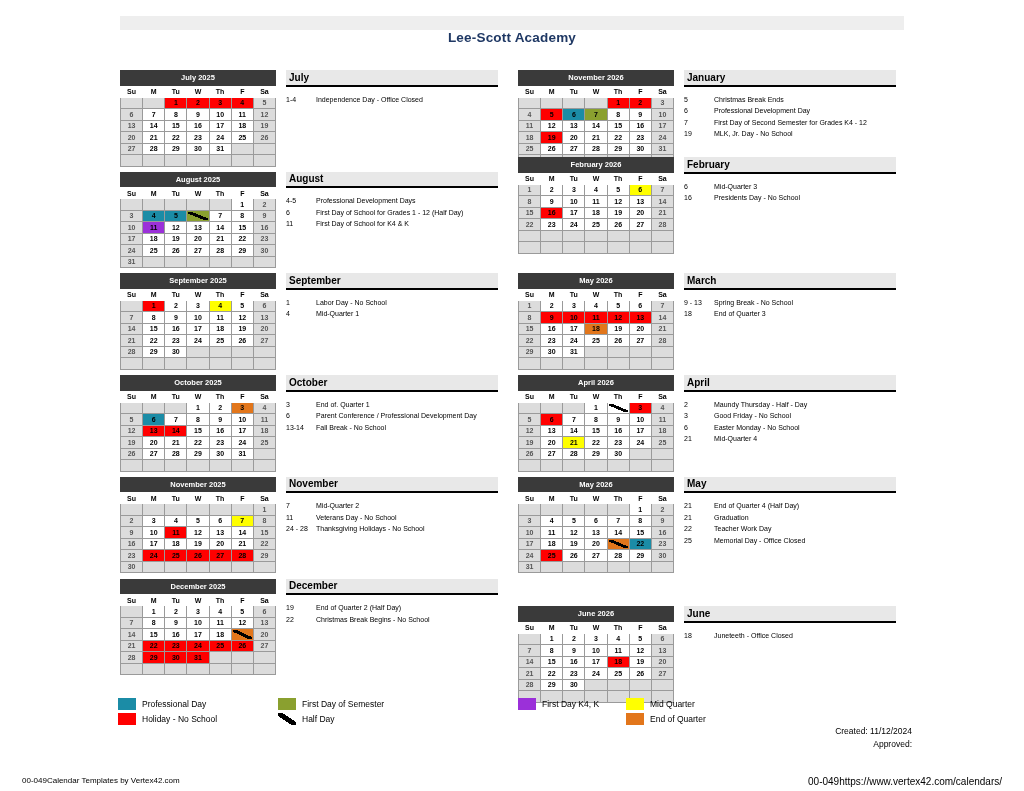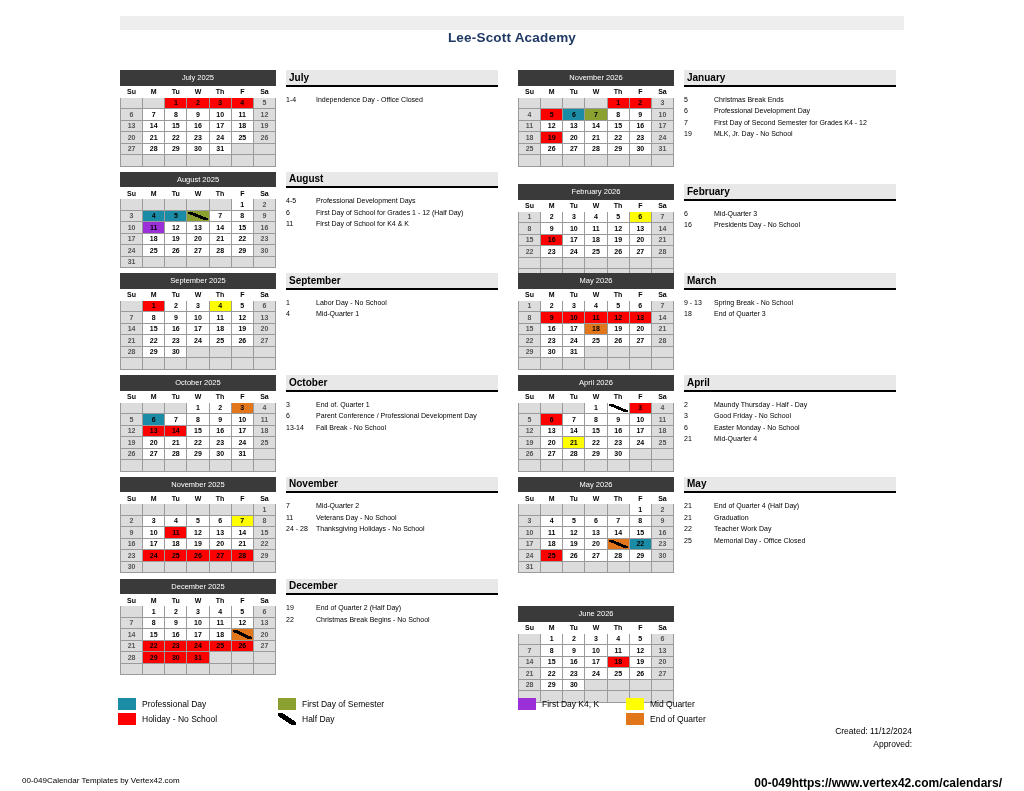--- a/index.html
+++ b/index.html
@@ -39,21 +39,21 @@
   .cal { width: 156px; float: left; }
   .evt { width: 212px; float: right; }
 
   
   table.calendar {
     border-collapse: collapse; width: 156px;
     table-layout: fixed;
   }
   table.calendar caption {
     background: #3a3a3a; color: #ffffff;
-    font-size: 7.5px; font-weight: normal;
+    font-size: 7.5px; font-weight: bold;
     padding: 2px 0 2.5px; text-align: center;
     border: 1px solid #3a3a3a;
     caption-side: top;
   }
   table.calendar th {
     font-size: 7px; font-weight: bold; text-align: center;
     padding: 1.5px 0; background: #ffffff;
     border: 1px solid #ffffff;
   }
   table.calendar th.we { background:#ffffff; }
@@ -118,21 +118,21 @@
   .lg-label { font-size: 8.5px; }
 
   #created-block {
     position: absolute; right: 112px; top: 725px;
     text-align: right; font-size: 8.5px; line-height: 13px;
   }
   #footer-left {
     position: absolute; left: 22px; top: 776px; font-size: 8px;
   }
   #footer-right {
-    position: absolute; right: 22px; top: 776px; font-size: 12px; font-weight: bold;
+    position: absolute; right: 22px; top: 776px; font-size: 10px;
   }
 </style>
 </head>
 <body>
 
 <div id="top-bar"></div>
 
 <div id="title-block">
   <div id="school-name">Lee-Scott Academy</div>
 </div>
@@ -780,21 +780,21 @@
                 <span class="evt-desc">First Day of Second Semester for Grades K4 - 12</span>
               </li>
               <li class="evt-row">
                 <span class="evt-date">19</span>
                 <span class="evt-desc">MLK, Jr. Day - No School</span>
               </li>
             </ul>
           </div>
         </div>
       </div>
-      <div class="month-block" style="top: 114px;">
+      <div class="month-block" style="top: 87px;">
         <div class="cal">
           <table class="calendar">
             <caption>February 2026</caption>
             <thead>
               <tr>
                 <th class="we">Su</th>
                 <th>M</th>
                 <th>Tu</th>
                 <th>W</th>
                 <th>Th</th>
@@ -1228,20 +1228,32 @@
                 <td class="blank"></td>
                 <td class="blank"></td>
                 <td class="blank"></td>
                 <td class="blank"></td>
                 <td class="blank"></td>
                 <td class="blank"></td>
                 <td class="blank"></td>
               </tr>
             </tbody>
           </table>
+        </div>
+        <div class="evt">
+          <div>
+            <div class="evt-head">June</div>
+            <div class="evt-spacer"></div>
+            <ul class="evt-list">
+              <li class="evt-row">
+                <span class="evt-date">18</span>
+                <span class="evt-desc">Juneteeth - Office Closed</span>
+              </li>
+            </ul>
+          </div>
         </div>
       </div>
     </div>
 </div>
 
 <div id="legend">
   <div class="lg-col" id="lg1" style="left:0px;">
       <div class="lg-item">
         <span class="sw sw-prof"></span>
         <span class="lg-label">Professional Day</span>

